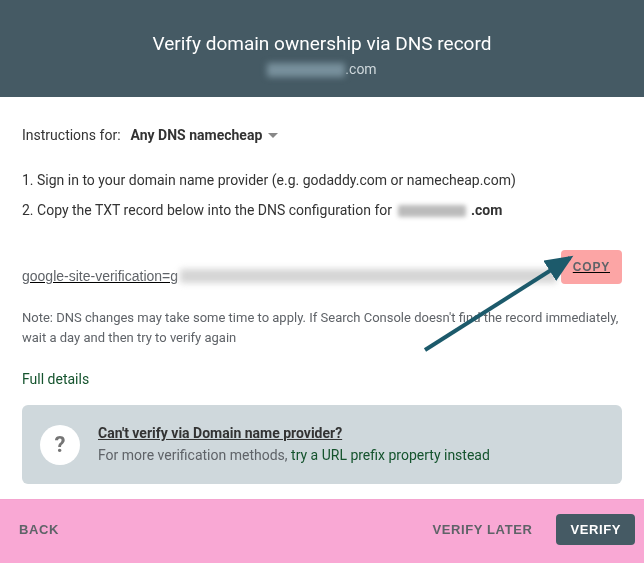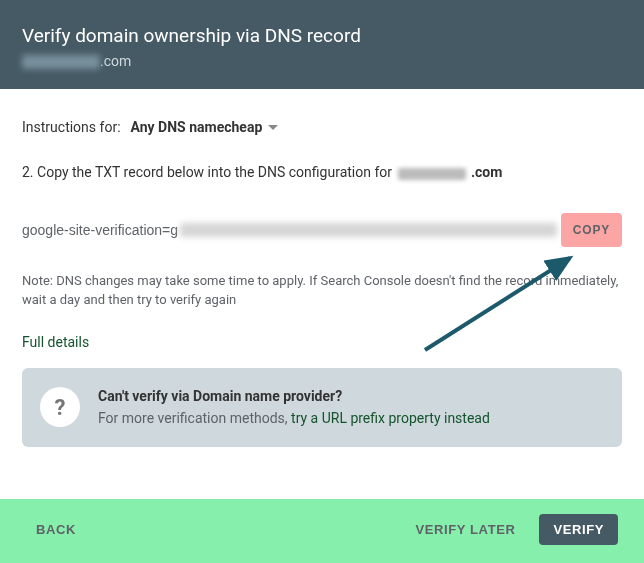--- a/index.html
+++ b/index.html
@@ -10,22 +10,23 @@
     body {
       font-family: Roboto, Arial, sans-serif;
       width: 644px;
       height: 563px;
       background: #fff;
       overflow: hidden;
       position: relative;
     }
     .header {
       background: #455a64;
-      padding: 24px 22px 20px;
+      padding: 32px 22px 20px;
       color: #fff;
+      text-align: center;
     }
     .header-title {
       font-size: 19px;
       font-weight: 400;
       margin-bottom: 6px;
     }
     .header-domain {
       font-size: 14px;
       color: #cfd8dc;
     }
@@ -80,23 +81,24 @@
       filter: blur(2px);
       vertical-align: middle;
       border-radius: 2px;
       margin: 0 2px;
     }
     .step .bold {
       font-weight: 700;
     }
     .txt-row {
       display: flex;
-      align-items: center;
+      align-items: flex-end;
       margin: 30px 0 24px;
       gap: 4px;
+      text-decoration: underline;
     }
     .txt-value {
       flex: 1;
       font-size: 14px;
       color: #5f6368;
       font-family: Arial, sans-serif;
       display: flex;
       align-items: center;
     }
     .txt-value .value-blur {
@@ -154,35 +156,36 @@
       font-weight: 700;
     }
     .info-text {
       font-size: 14px;
       color: #333;
       line-height: 1.5;
     }
     .info-title {
       font-weight: 700;
       margin-bottom: 1px;
+      text-decoration: underline;
     }
     .info-sub {
       color: #5f6368;
     }
     .info-sub .link {
       font-size: 14px;
       margin-top: 28px;
     }
     .footer {
       position: absolute;
       bottom: 0;
       left: 0;
       right: 0;
-      padding: 14px 26px 18px;
-      background: #86efac;
+      padding: 14px 9px 18px;
+      background: #f9a8d4;
       display: flex;
       align-items: center;
       justify-content: space-between;
       border-top: 1px solid rgba(0,0,0,0.02);
     }
     .footer-left, .footer-right {
       display: flex;
       gap: 14px;
     }
     .footer-btn {
@@ -220,20 +223,21 @@
 
 <div class="content">
   <div class="instructions-row">
     <span class="instructions-label">Instructions for:</span>
     <div class="dns-dropdown">
       <span>Any DNS namecheap</span>
       <span class="dropdown-arrow"></span>
     </div>
   </div>
 
+  <div class="step">1. Sign in to your domain name provider (e.g. godaddy.com or namecheap.com)</div>
   <div class="step">
     <span>2. Copy the TXT record below into the DNS configuration for</span>
     <span class="inline-blur"></span>
     <span class="bold">.com</span>
   </div>
 
   <div class="txt-row">
     <div class="txt-value">
       <span>google-site-verification=g</span>
       <span class="value-blur"></span>

